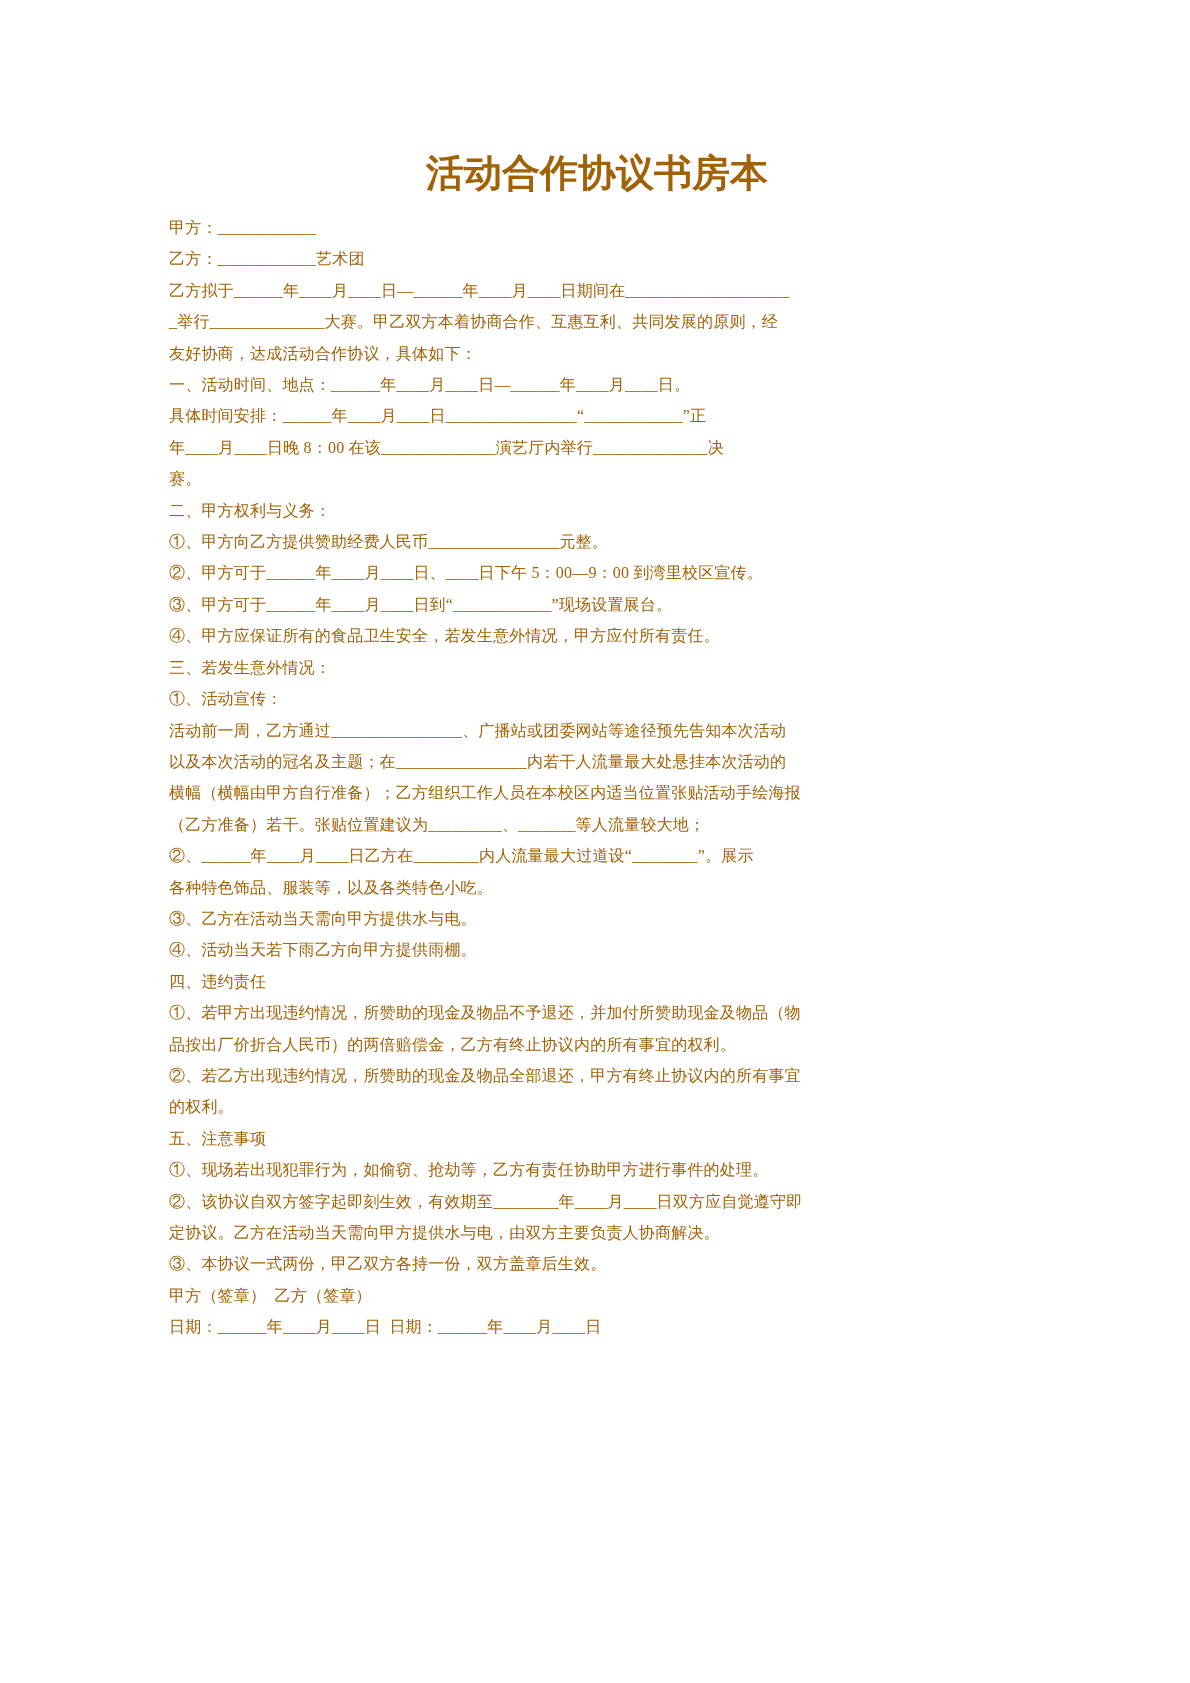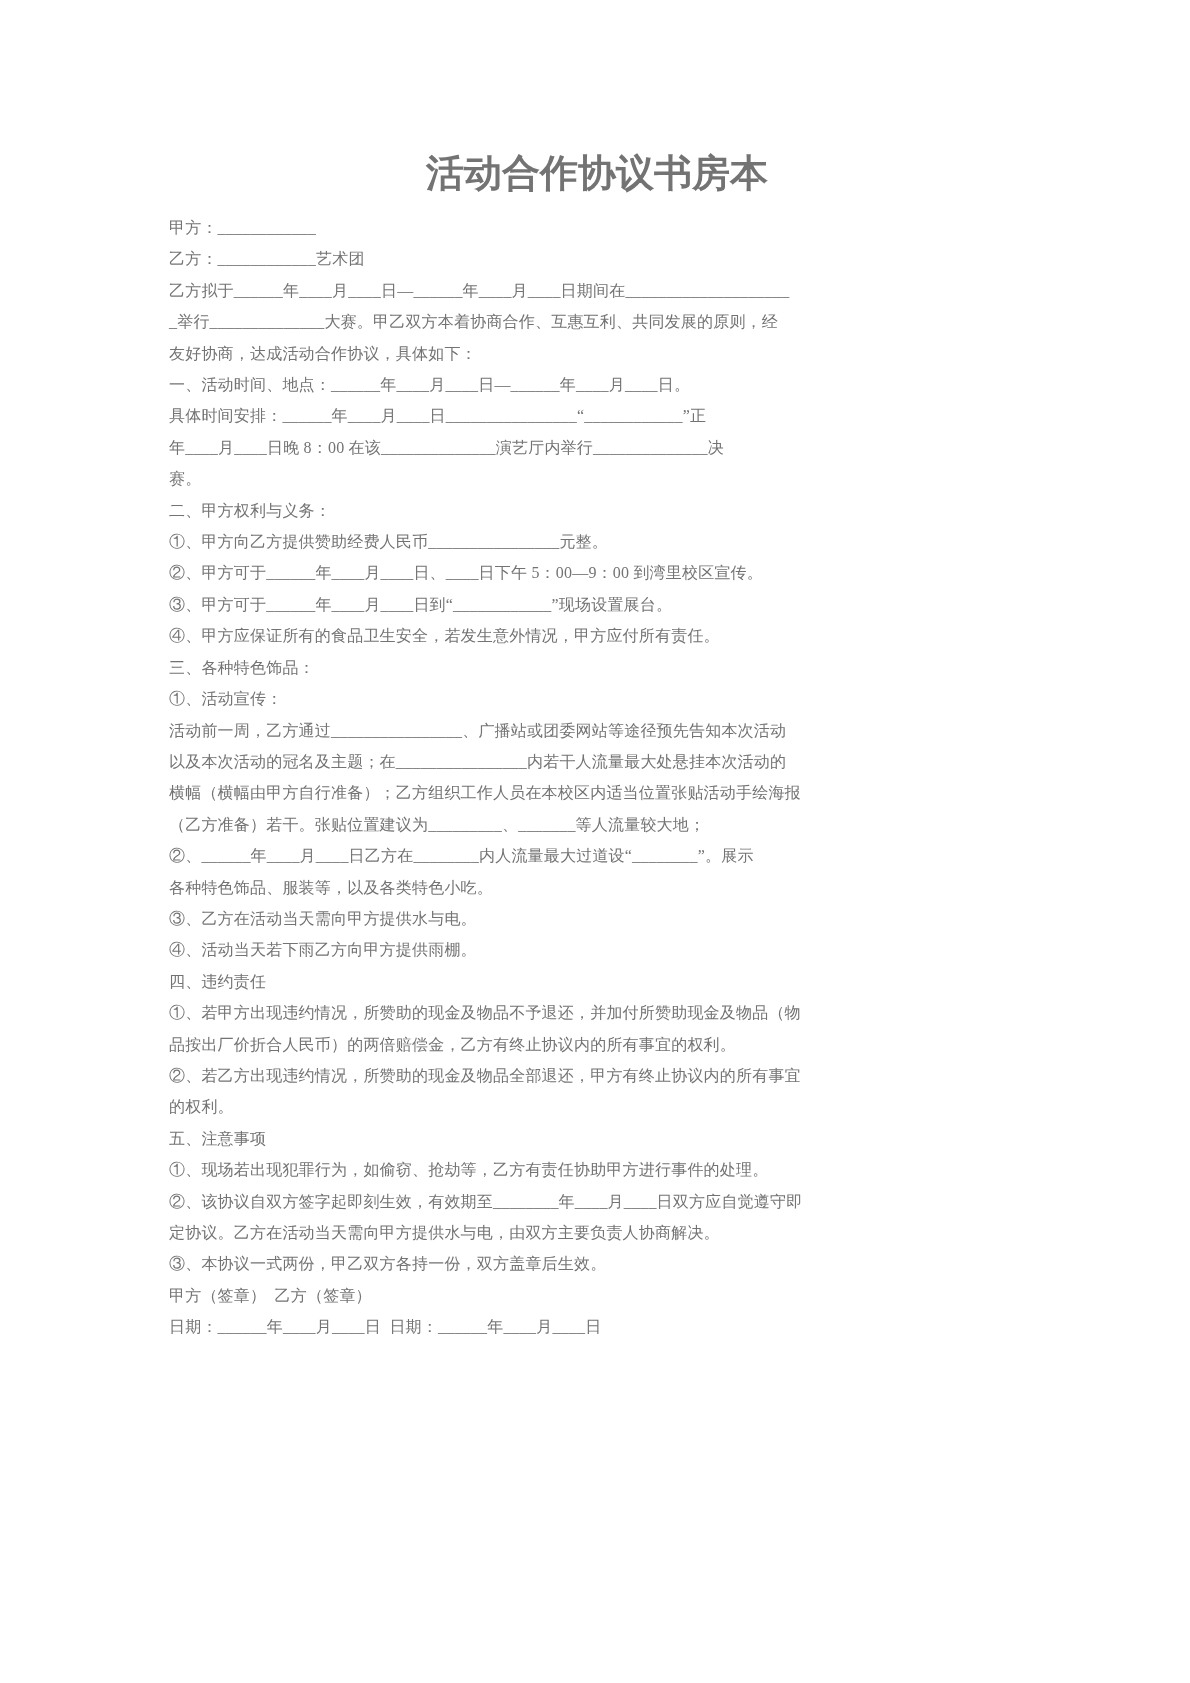--- a/index.html
+++ b/index.html
@@ -5,21 +5,21 @@
   html, body {
     margin: 0;
     padding: 0;
     background: #ffffff;
   }
   .page {
     position: relative;
     width: 1190px;
     height: 1683px;
     background: #ffffff;
-    color: #737373;
+    color: #a16207;
     overflow: hidden;
     font-family: "Liberation Serif", "DejaVu Serif", serif;
   }
   .content {
     position: absolute;
     left: 169px;
     top: 150px;
     width: 856px;
   }
   .title {
@@ -53,21 +53,21 @@
         <div class="doc-line">友好协商，达成活动合作协议，具体如下：</div>
         <div class="doc-line">一、活动时间、地点：______年____月____日—______年____月____日。</div>
         <div class="doc-line">具体时间安排：______年____月____日________________“____________”正</div>
         <div class="doc-line">年____月____日晚 8：00 在该______________演艺厅内举行______________决</div>
         <div class="doc-line">赛。</div>
         <div class="doc-line">二、甲方权利与义务：</div>
         <div class="doc-line">①、甲方向乙方提供赞助经费人民币________________元整。</div>
         <div class="doc-line">②、甲方可于______年____月____日、____日下午 5：00—9：00 到湾里校区宣传。</div>
         <div class="doc-line">③、甲方可于______年____月____日到“____________”现场设置展台。</div>
         <div class="doc-line">④、甲方应保证所有的食品卫生安全，若发生意外情况，甲方应付所有责任。</div>
-        <div class="doc-line">三、各种特色饰品：</div>
+        <div class="doc-line">三、若发生意外情况：</div>
         <div class="doc-line">①、活动宣传：</div>
         <div class="doc-line">活动前一周，乙方通过________________、广播站或团委网站等途径预先告知本次活动</div>
         <div class="doc-line">以及本次活动的冠名及主题；在________________内若干人流量最大处悬挂本次活动的</div>
         <div class="doc-line">横幅（横幅由甲方自行准备）；乙方组织工作人员在本校区内适当位置张贴活动手绘海报</div>
         <div class="doc-line">（乙方准备）若干。张贴位置建议为_________、_______等人流量较大地；</div>
         <div class="doc-line">②、______年____月____日乙方在________内人流量最大过道设“________”。展示</div>
         <div class="doc-line">各种特色饰品、服装等，以及各类特色小吃。</div>
         <div class="doc-line">③、乙方在活动当天需向甲方提供水与电。</div>
         <div class="doc-line">④、活动当天若下雨乙方向甲方提供雨棚。</div>
         <div class="doc-line">四、违约责任</div>

